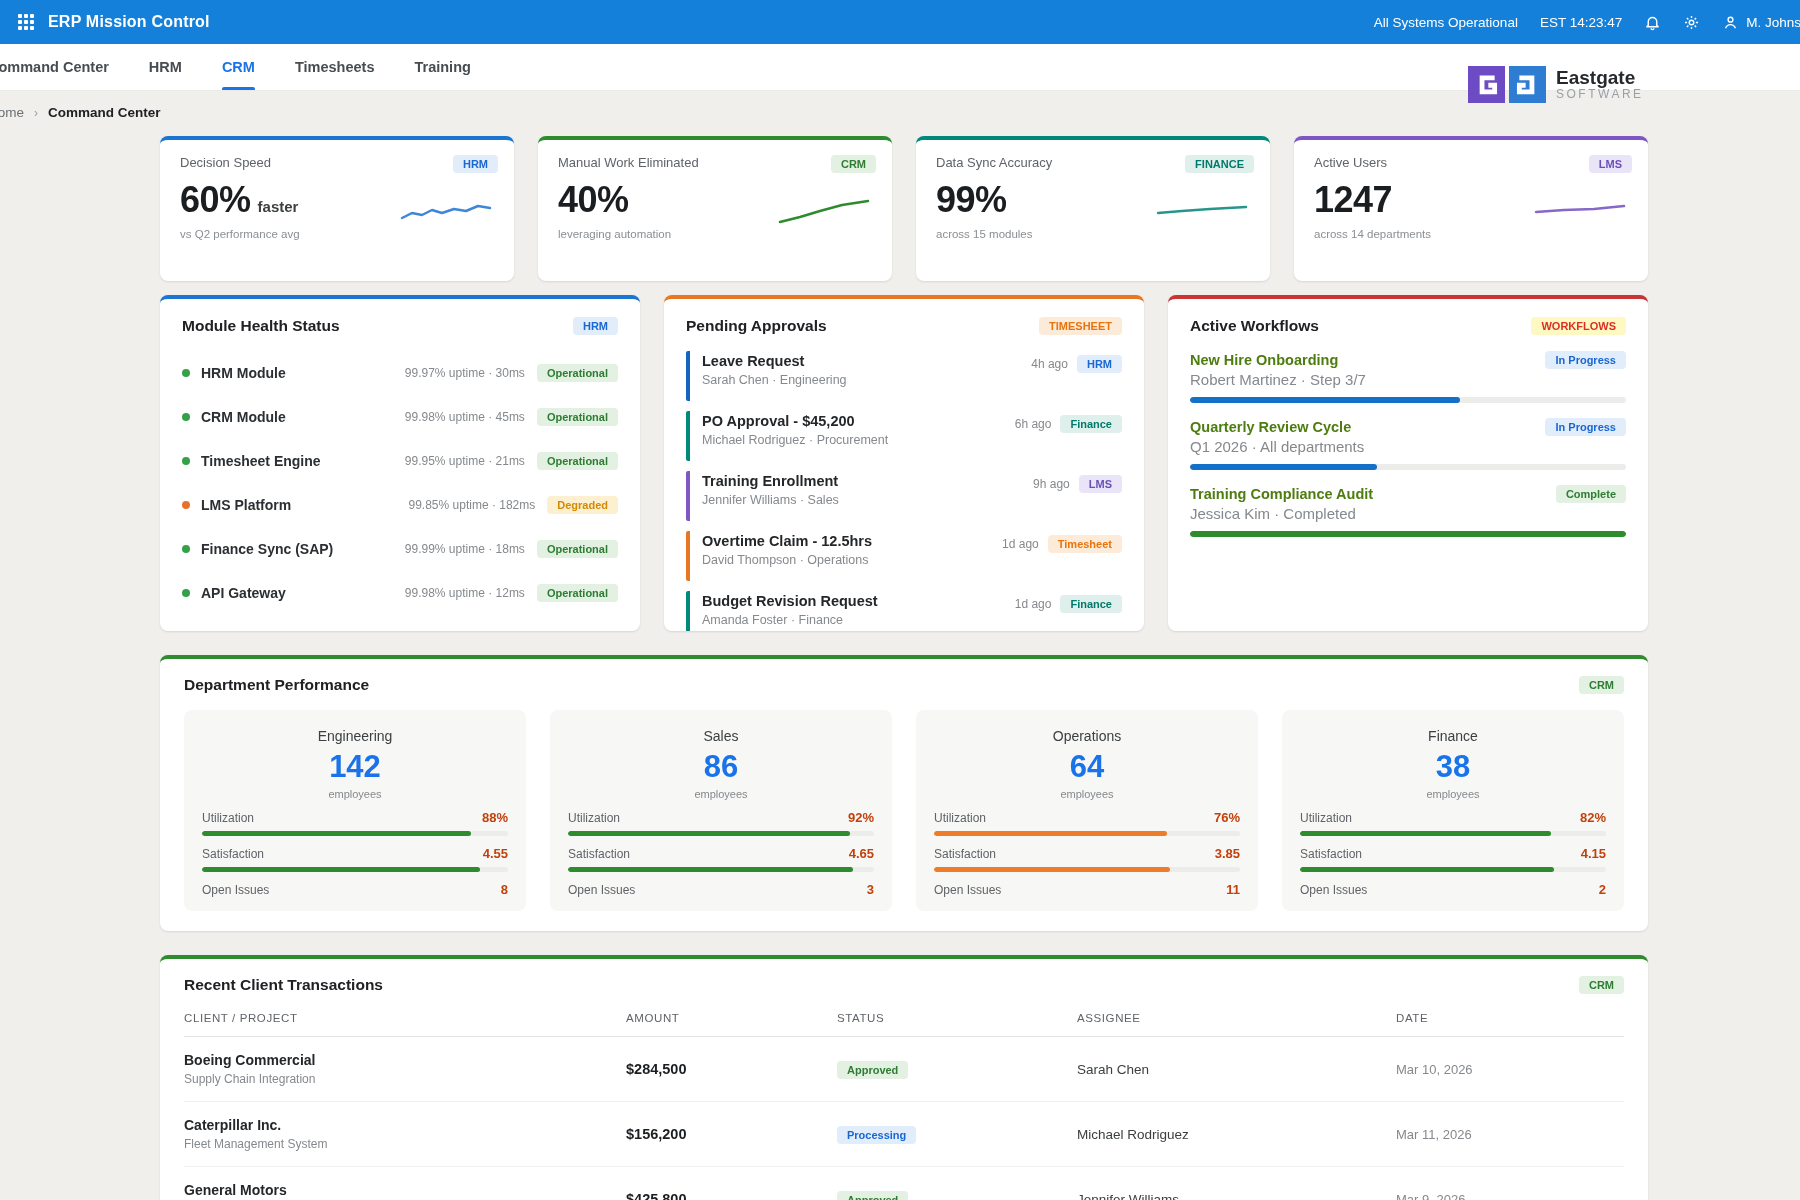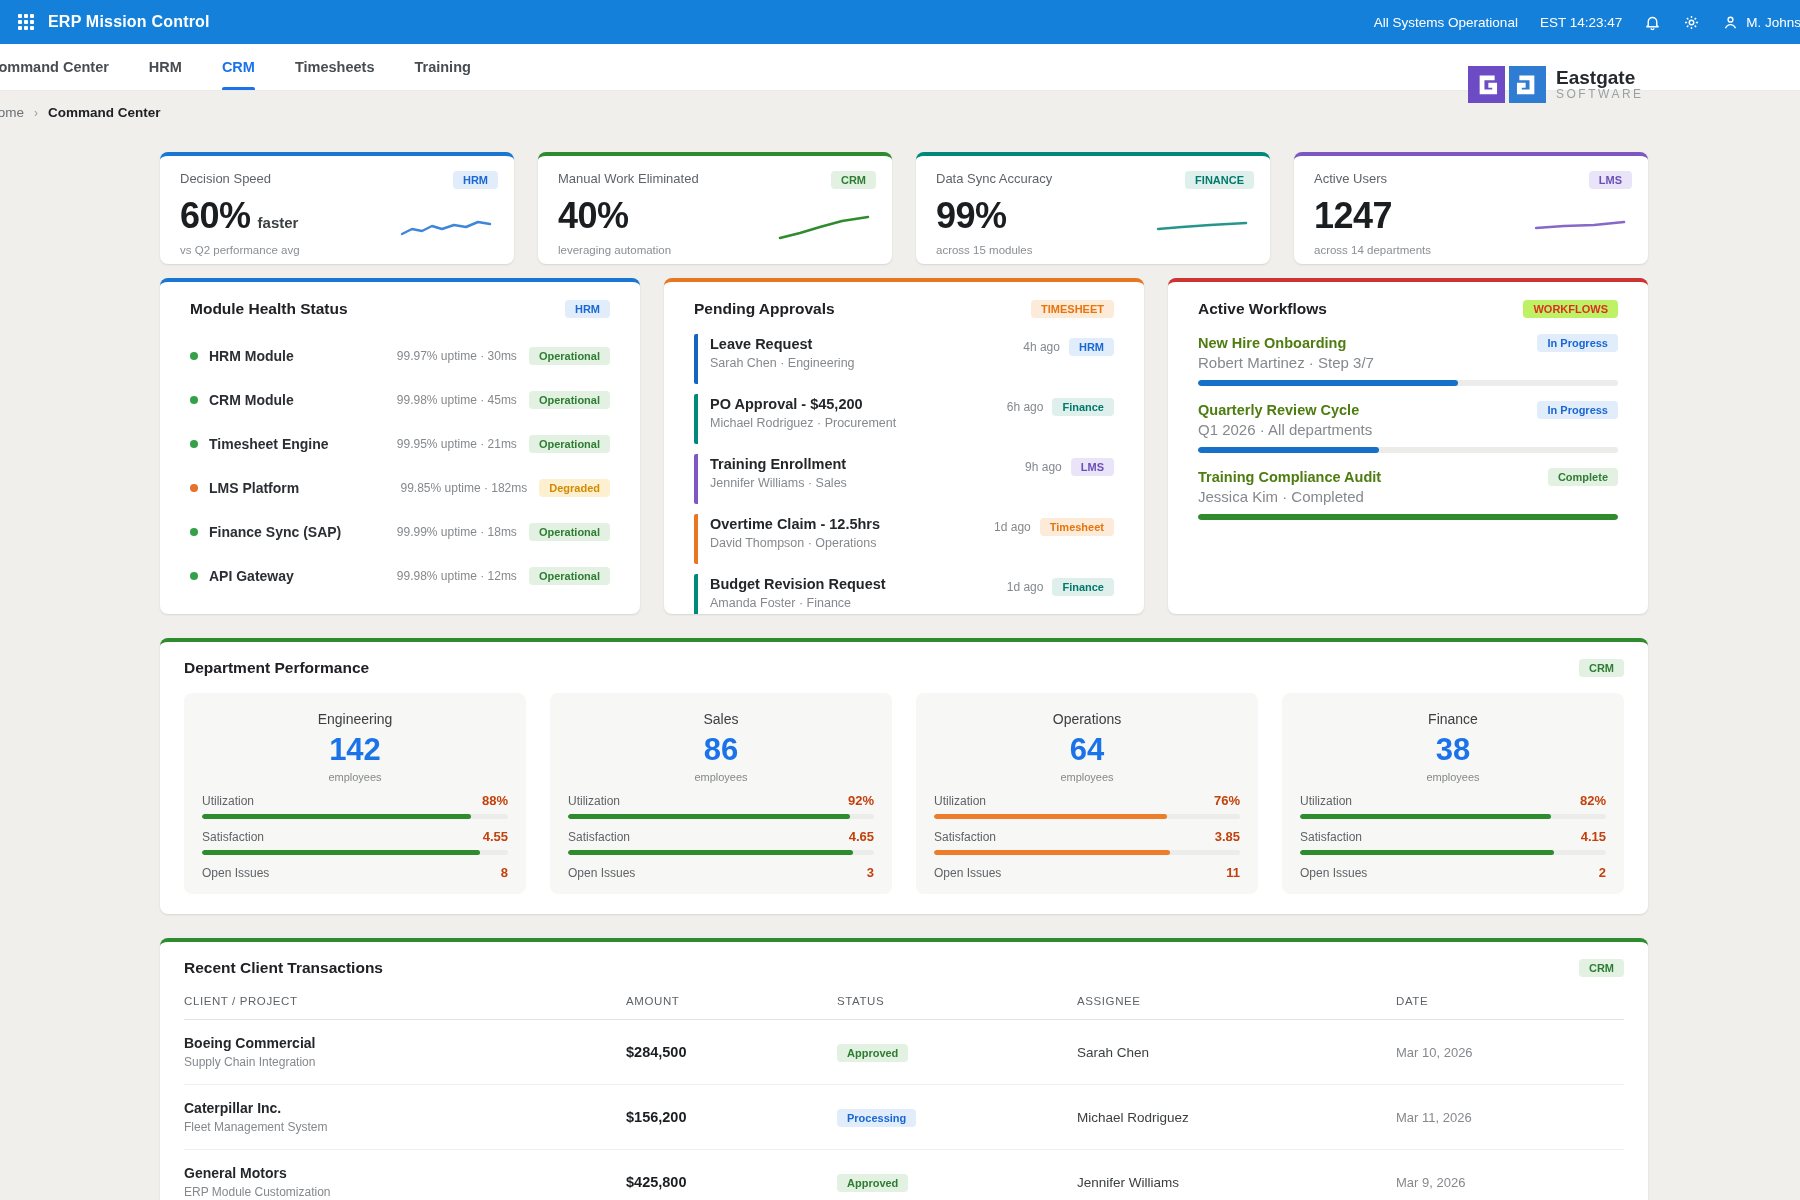--- a/index.html
+++ b/index.html
@@ -36,34 +36,34 @@
   
   .content{width:1488px;margin:16px 0 0 160px;}
   .card{background:#fff;border-radius:8px;box-shadow:0 1px 2px rgba(60,64,67,.14);}
   .acc-blue{border-top:4px solid #1976d2;}  .acc-green{border-top:4px solid #2e8b2e;}
   .acc-teal{border-top:4px solid #00897b;}  .acc-purple{border-top:4px solid #7e57c2;}
   .acc-orange{border-top:4px solid #e87722;}.acc-red{border-top:4px solid #cc3333;}
   
   .pill{display:inline-block;font-size:11px;font-weight:bold;padding:3px 10px;border-radius:4px;white-space:nowrap;}
   .pill-blue{background:#e1edfb;color:#1967d2;}   .pill-green{background:#e2f1e2;color:#2e7d32;}
   .pill-teal{background:#dff0ec;color:#00796b;}   .pill-purple{background:#eae4f9;color:#6a4fb6;}
-  .pill-orange{background:#fdebd9;color:#e8740c;} .pill-red{background:#bef264;color:#d93025;}
+  .pill-orange{background:#fdebd9;color:#e8740c;} .pill-red{background:#fef9c3;color:#d93025;}
   .pill-amber{background:#fdf0d0;color:#d28a00;}
   
   .kpi-row{display:grid;grid-template-columns:repeat(4,1fr);gap:24px;}
-  .kpi{height:112px;padding:15px 20px 0;position:relative;box-sizing:border-box;margin-top:16px;}
+  .kpi{height:145px;padding:15px 20px 0;position:relative;box-sizing:border-box;}
   .kpi-label{font-size:13px;color:#5f6368;}
   .kpi-badge{position:absolute;right:16px;top:15px;}
   .kpi-value{font-size:36px;font-weight:bold;color:#1b1e21;margin-top:9px;letter-spacing:-.5px;}
   .kpi-suffix{font-size:15px;font-weight:600;color:#3c4043;margin-left:7px;letter-spacing:0;}
   .kpi-spark{position:absolute;right:20px;top:56px;}
   .kpi-sub{font-size:11.5px;color:#8a8f94;margin-top:7px;}
   
   .mid-row{display:grid;grid-template-columns:repeat(3,1fr);gap:24px;margin-top:14px;height:336px;}
-  .panel{padding:18px 30px;box-sizing:border-box;overflow:hidden;}
+  .panel{padding:18px 22px;box-sizing:border-box;overflow:hidden;}
   .sec-head{display:flex;justify-content:space-between;align-items:center;margin-bottom:16px;}
   .sec-title{font-size:15.5px;font-weight:bold;color:#202124;}
   
   .mod-row{display:flex;align-items:center;height:44px;}
   .dot{width:8px;height:8px;border-radius:50%;margin-right:11px;flex:none;}
   .dot-green{background:#34a047;} .dot-orange{background:#e8702a;}
   .mod-name{font-size:14px;font-weight:600;color:#2b2f33;flex:1;}
   .mod-uptime{font-size:12px;color:#85898d;margin-right:12px;}
   
   .pa-list{display:flex;flex-direction:column;gap:10px;}

